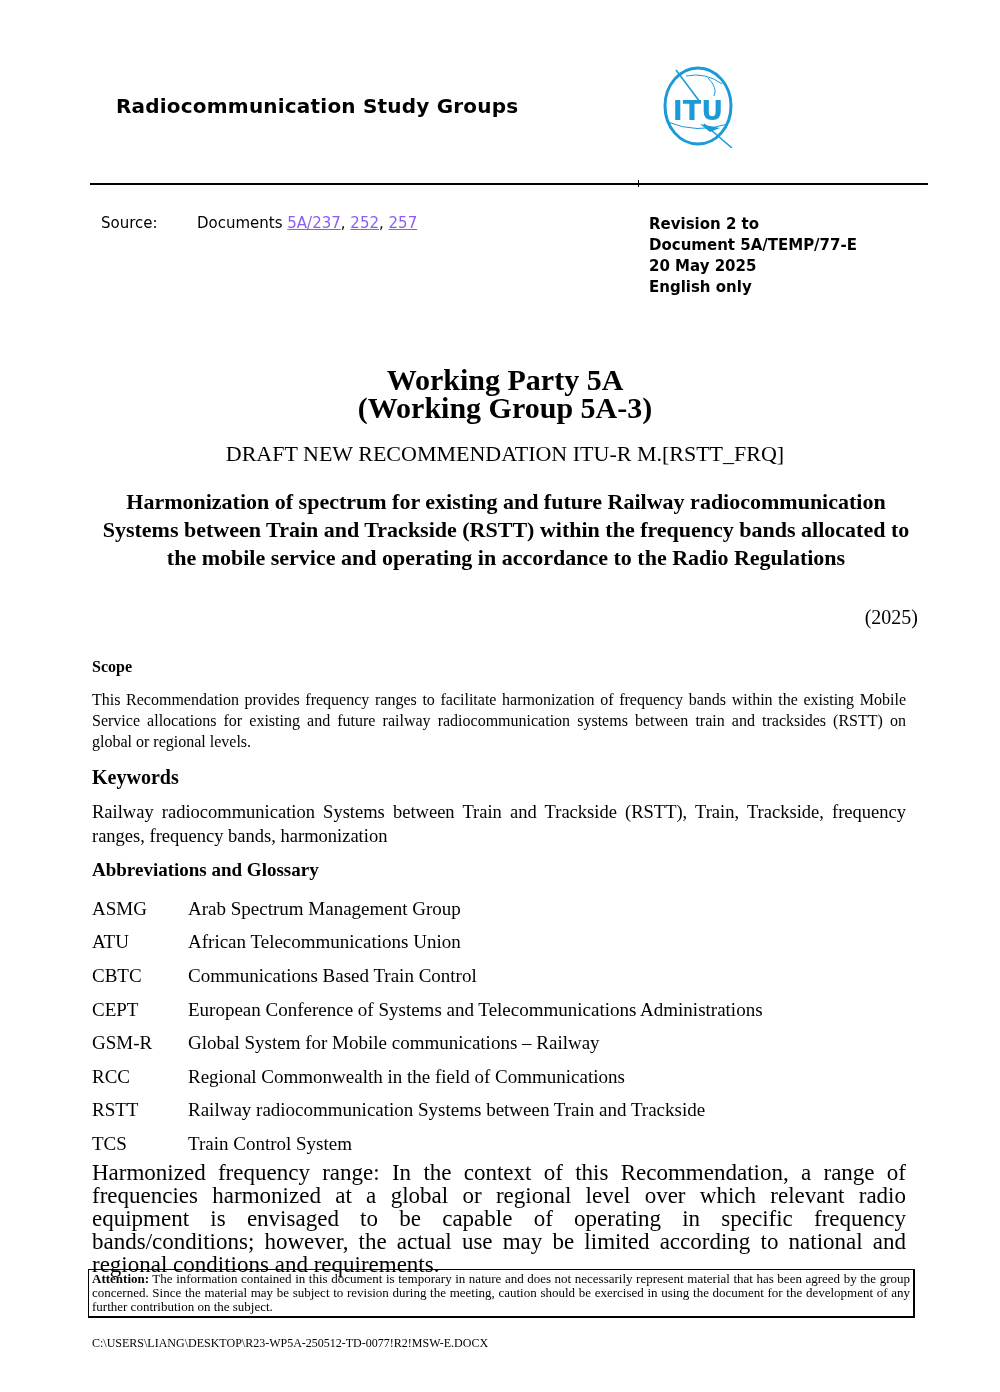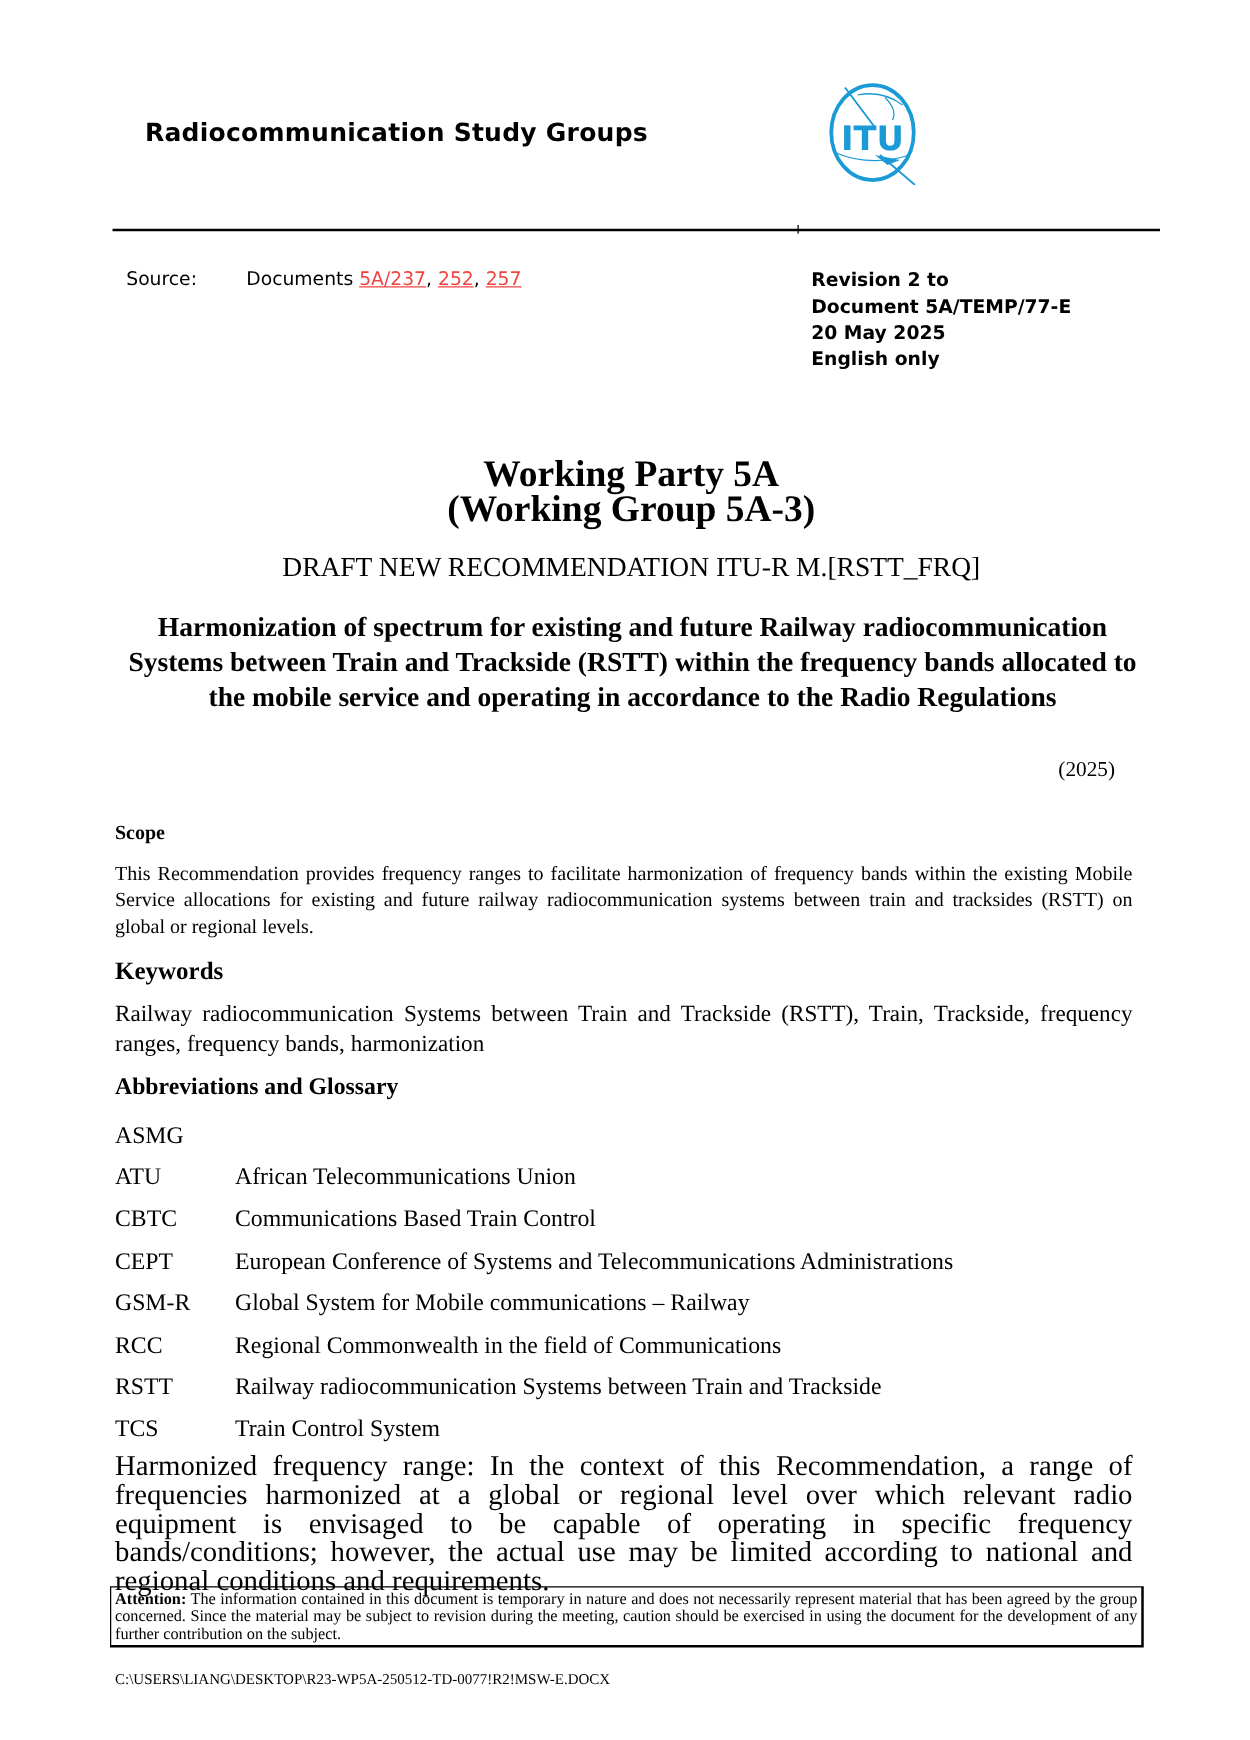--- a/index.html
+++ b/index.html
@@ -7,28 +7,28 @@
   .sans { font-family: "DejaVu Sans", "Liberation Sans", sans-serif; }
   .serif { font-family: "Liberation Serif", "DejaVu Serif", serif; }
 
   .header-title { position: absolute; left: 101px; top: 94px; font-size: 20px; font-weight: bold; letter-spacing: 0.2px; margin-left: 15px; }
   .logo { position: absolute; left: 656px; top: 62px; width: 86px; height: 86px; }
   .rule { position: absolute; left: 90px; top: 183px; width: 838px; height: 2px; background: #000; }
   .rule-tick { position: absolute; left: 638px; top: 180px; width: 1px; height: 7px; background: #000; }
 
   .source { position: absolute; left: 101px; top: 214px; font-size: 15px; }
   .source .lbl { display: inline-block; width: 96px; }
-  .source a { color: #ef4444; text-decoration: underline; }
+  .source a { color: #8b5cf6; text-decoration: underline; }
   .docinfo { position: absolute; left: 649px; top: 214px; font-size: 15px; font-weight: bold; line-height: 21px; }
 
   .center { position: absolute; left: 90px; width: 830px; text-align: center; }
   .wp { top: 366px; font-size: 30px; font-weight: bold; line-height: 28px; }
   .draft { top: 440px; font-size: 22px; line-height: 28px; }
   .title { top: 488px; font-size: 22px; font-weight: bold; line-height: 28px; left: 100px; width: 812px; }
-  .year { position: absolute; right: 108px; top: 606px; font-size: 17px; }
+  .year { position: absolute; right: 82px; top: 606px; font-size: 20px; }
 
   .scope-h { position: absolute; left: 92px; top: 658px; font-size: 16px; font-weight: bold; }
   .para { position: absolute; left: 92px; width: 814px; text-align: justify; text-align-last: left; }
   .scope-p { top: 689px; font-size: 16px; line-height: 21px; }
   .kw-h { position: absolute; left: 92px; top: 766px; font-size: 20px; font-weight: bold; }
   .kw-p { top: 800px; font-size: 18.5px; line-height: 24px; }
   .ab-h { position: absolute; left: 92px; top: 859px; font-size: 19px; font-weight: bold; }
   .abbr-list { position: absolute; left: 92px; top: 892px; width: 820px; }
   .abbr-row { height: 33.6px; font-size: 19px; display: flex; align-items: center; }
   .abbr-row .ab { width: 96px; }
@@ -85,20 +85,21 @@
 <div class="scope-h serif">Scope</div>
 <div class="para scope-p serif">This Recommendation provides frequency ranges to facilitate harmonization of frequency bands within the existing Mobile Service allocations for existing and future railway radiocommunication systems between train and tracksides (RSTT) on global or regional levels.</div>
 
 <div class="kw-h serif">Keywords</div>
 <div class="para kw-p serif">Railway radiocommunication Systems between Train and Trackside (RSTT), Train, Trackside, frequency ranges, frequency bands, harmonization</div>
 
 <div class="ab-h serif">Abbreviations and Glossary</div>
 <div class="abbr-list serif">
   <div class="abbr-row">
       <span class="ab">ASMG</span>
+      <span>Arab Spectrum Management Group</span>
     </div>
   <div class="abbr-row">
       <span class="ab">ATU</span>
       <span>African Telecommunications Union</span>
     </div>
   <div class="abbr-row">
       <span class="ab">CBTC</span>
       <span>Communications Based Train Control</span>
     </div>
   <div class="abbr-row">

